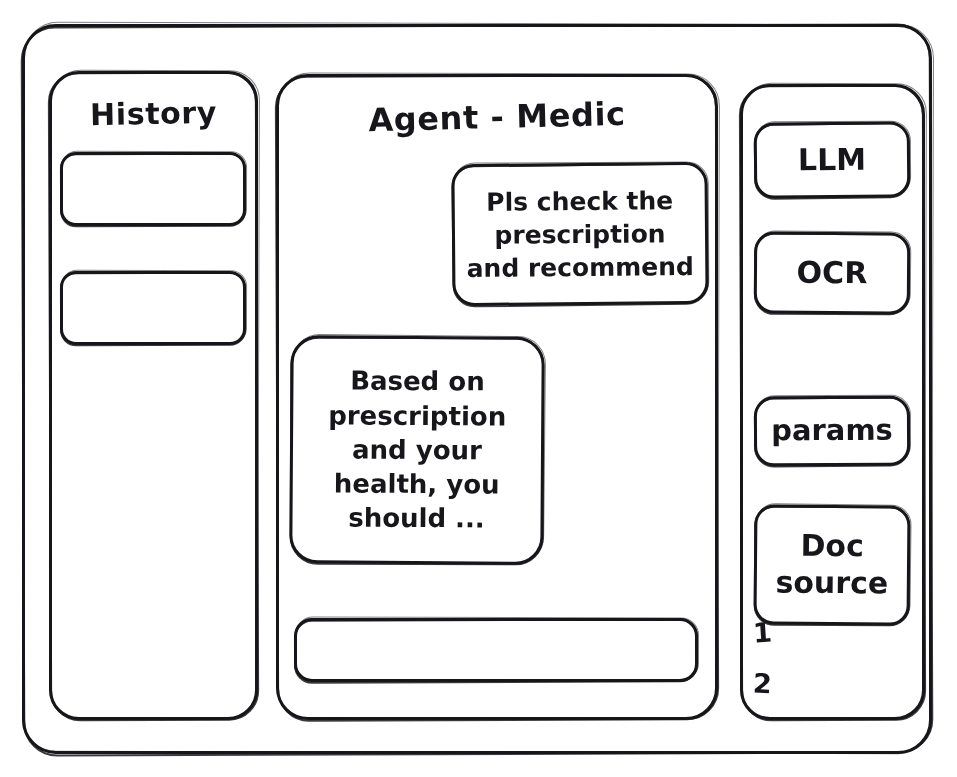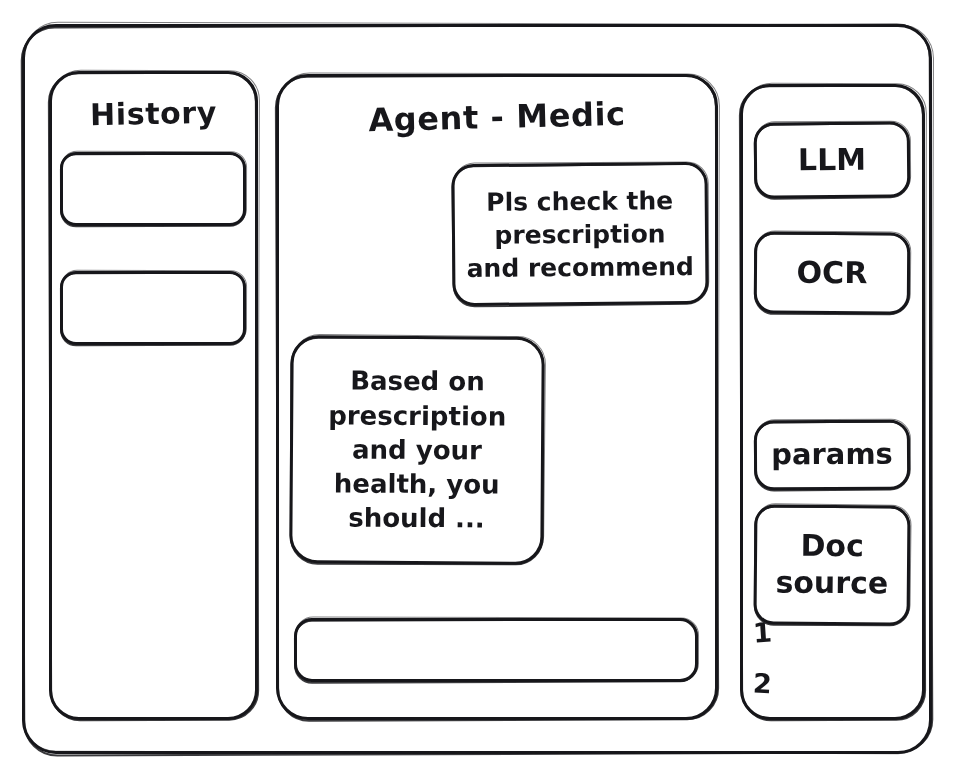--- a/index.html
+++ b/index.html
@@ -167,21 +167,21 @@
     color: #17171b;
     border-radius: 20px;
     border-width: 3px;
     left: 754px;
     width: 156px;
   }
   .chip span { line-height: 1.22; display: block; }
 
   #chip-llm        { top: 122px; height: 76px; font-size: 30px; transform: rotate(-0.5deg); }
   #chip-ocr        { top: 232px; height: 82px; font-size: 30px; transform: rotate(0.4deg); }
-  #chip-params     { top: 420px; height: 70px; font-size: 29px; transform: rotate(-0.3deg); }
+  #chip-params     { top: 396px; height: 70px; font-size: 29px; transform: rotate(-0.3deg); }
   #chip-doc-source { top: 505px; height: 120px; font-size: 30px; transform: rotate(0.5deg); }
 
   
   .source-ref {
     position: absolute;
     font-weight: 700;
     font-size: 27px;
     color: #17171b;
     left: 753px;
   }

